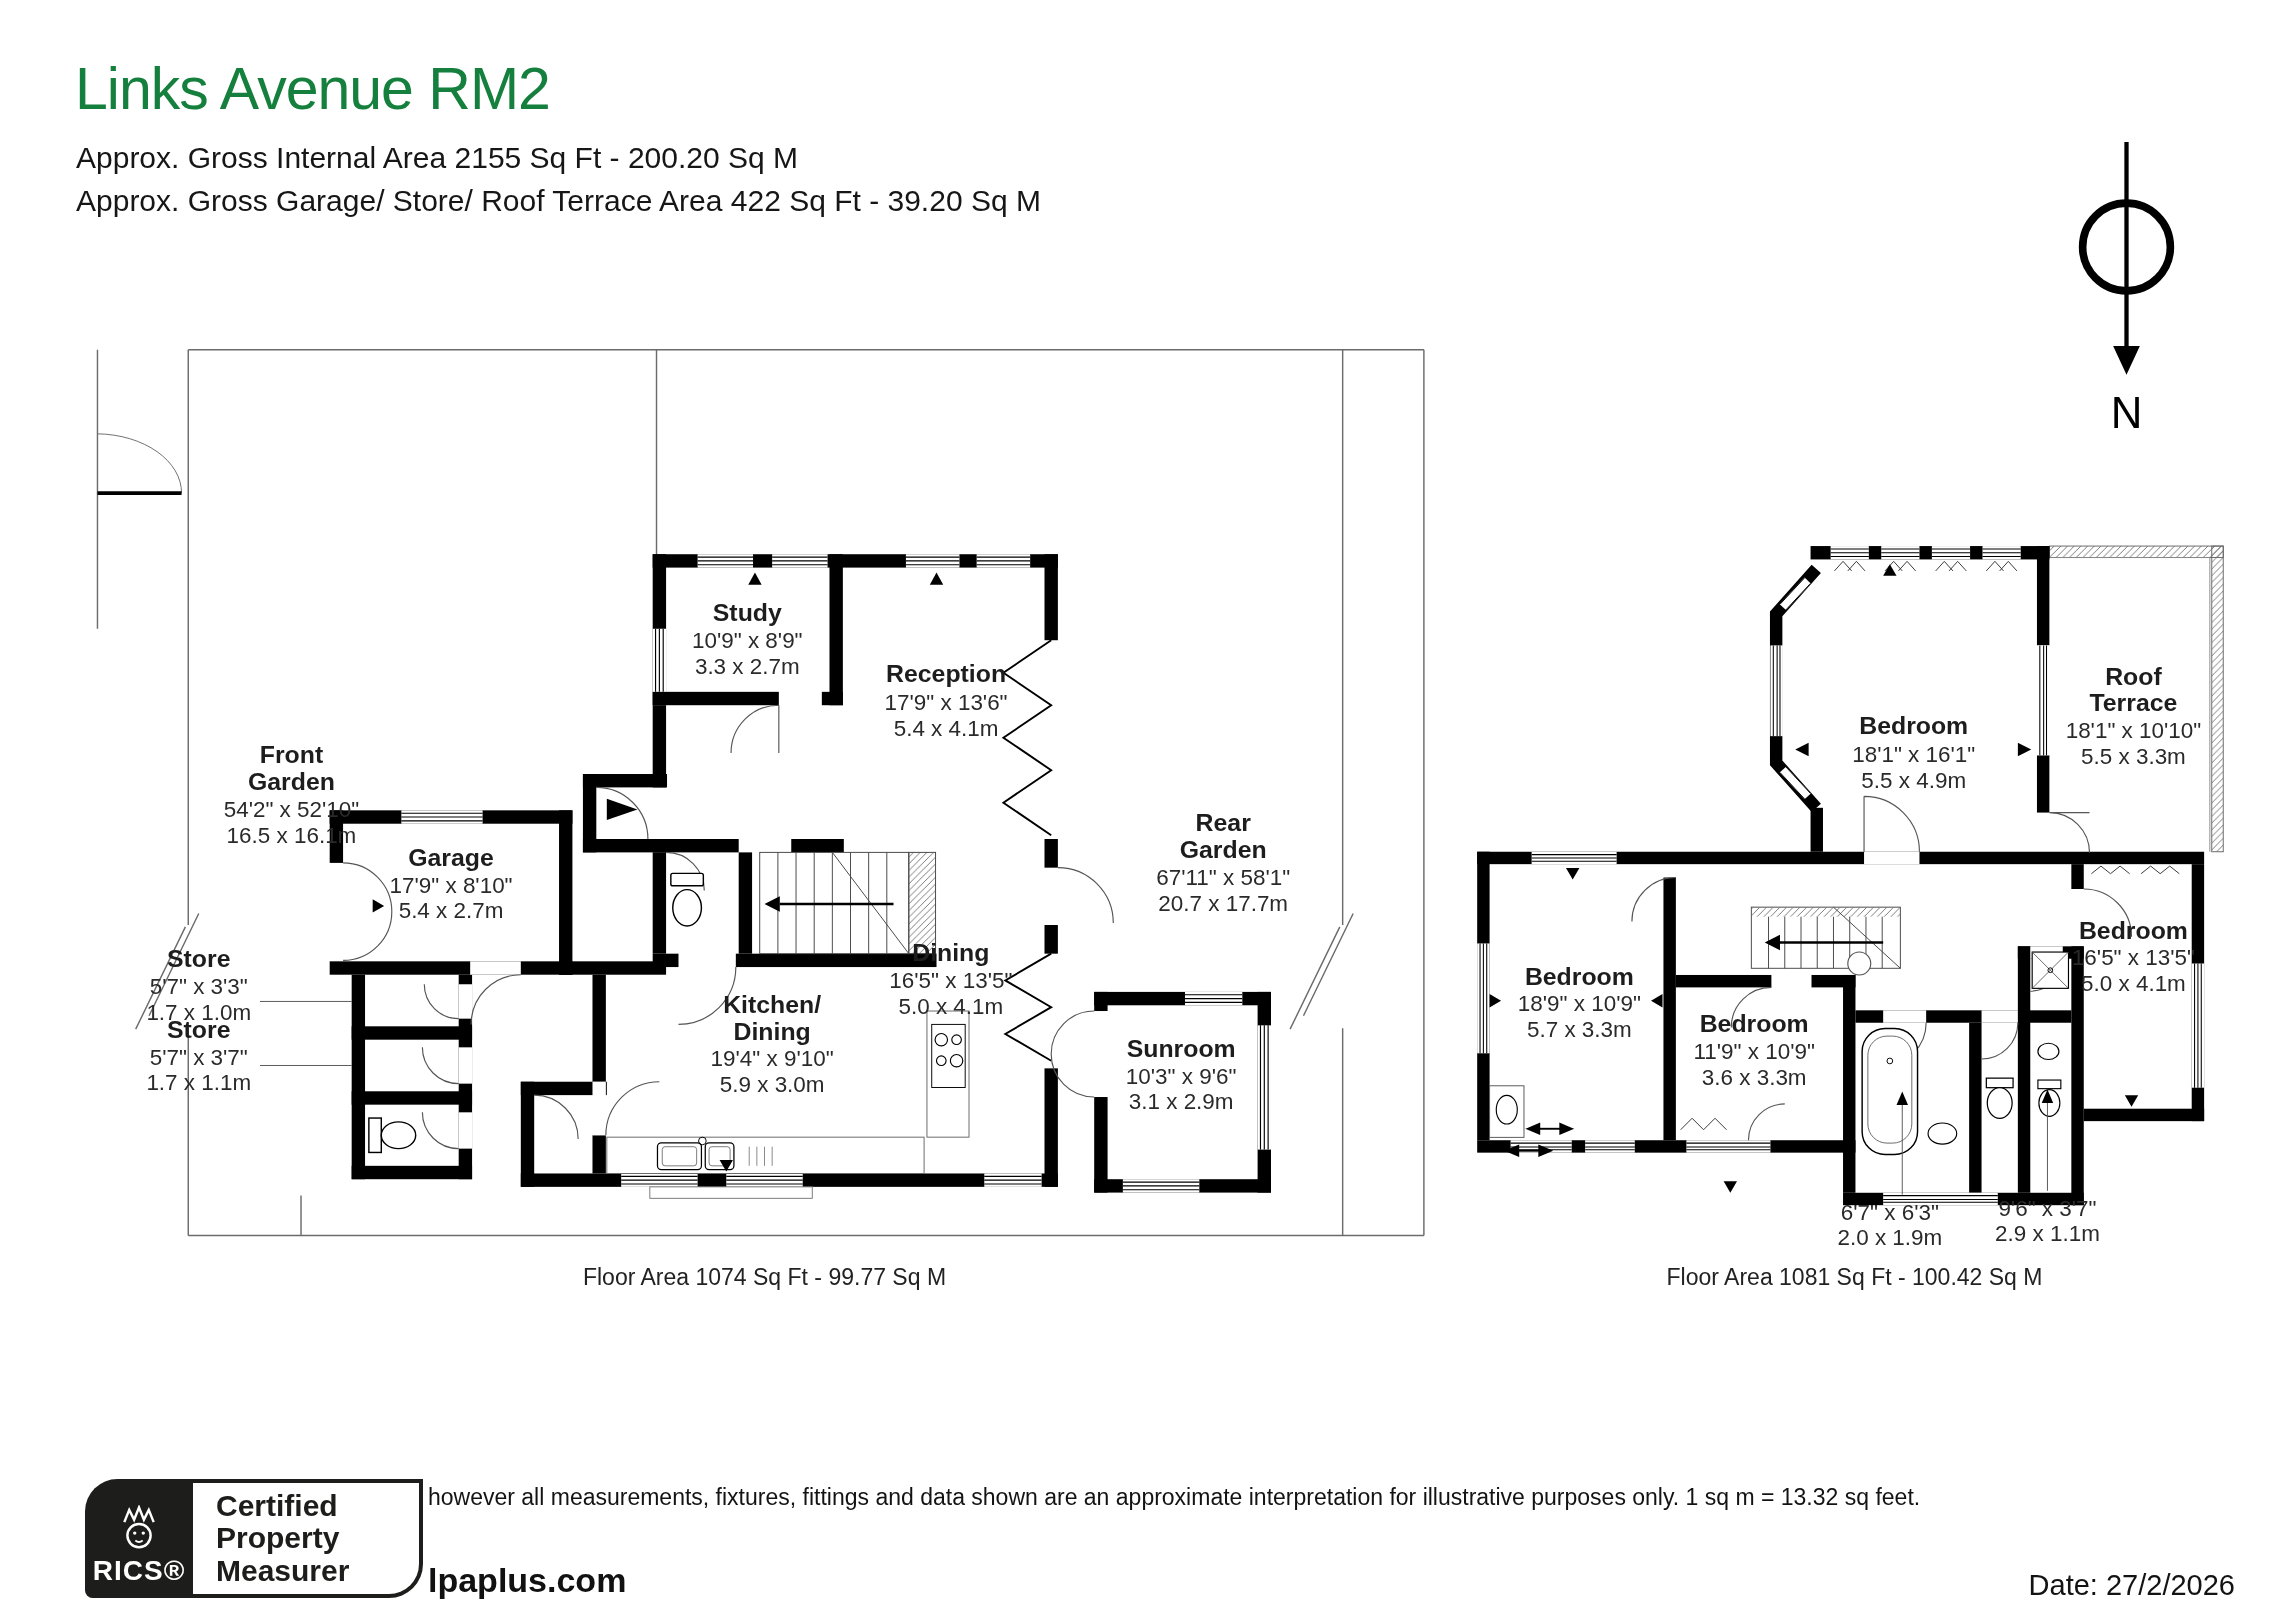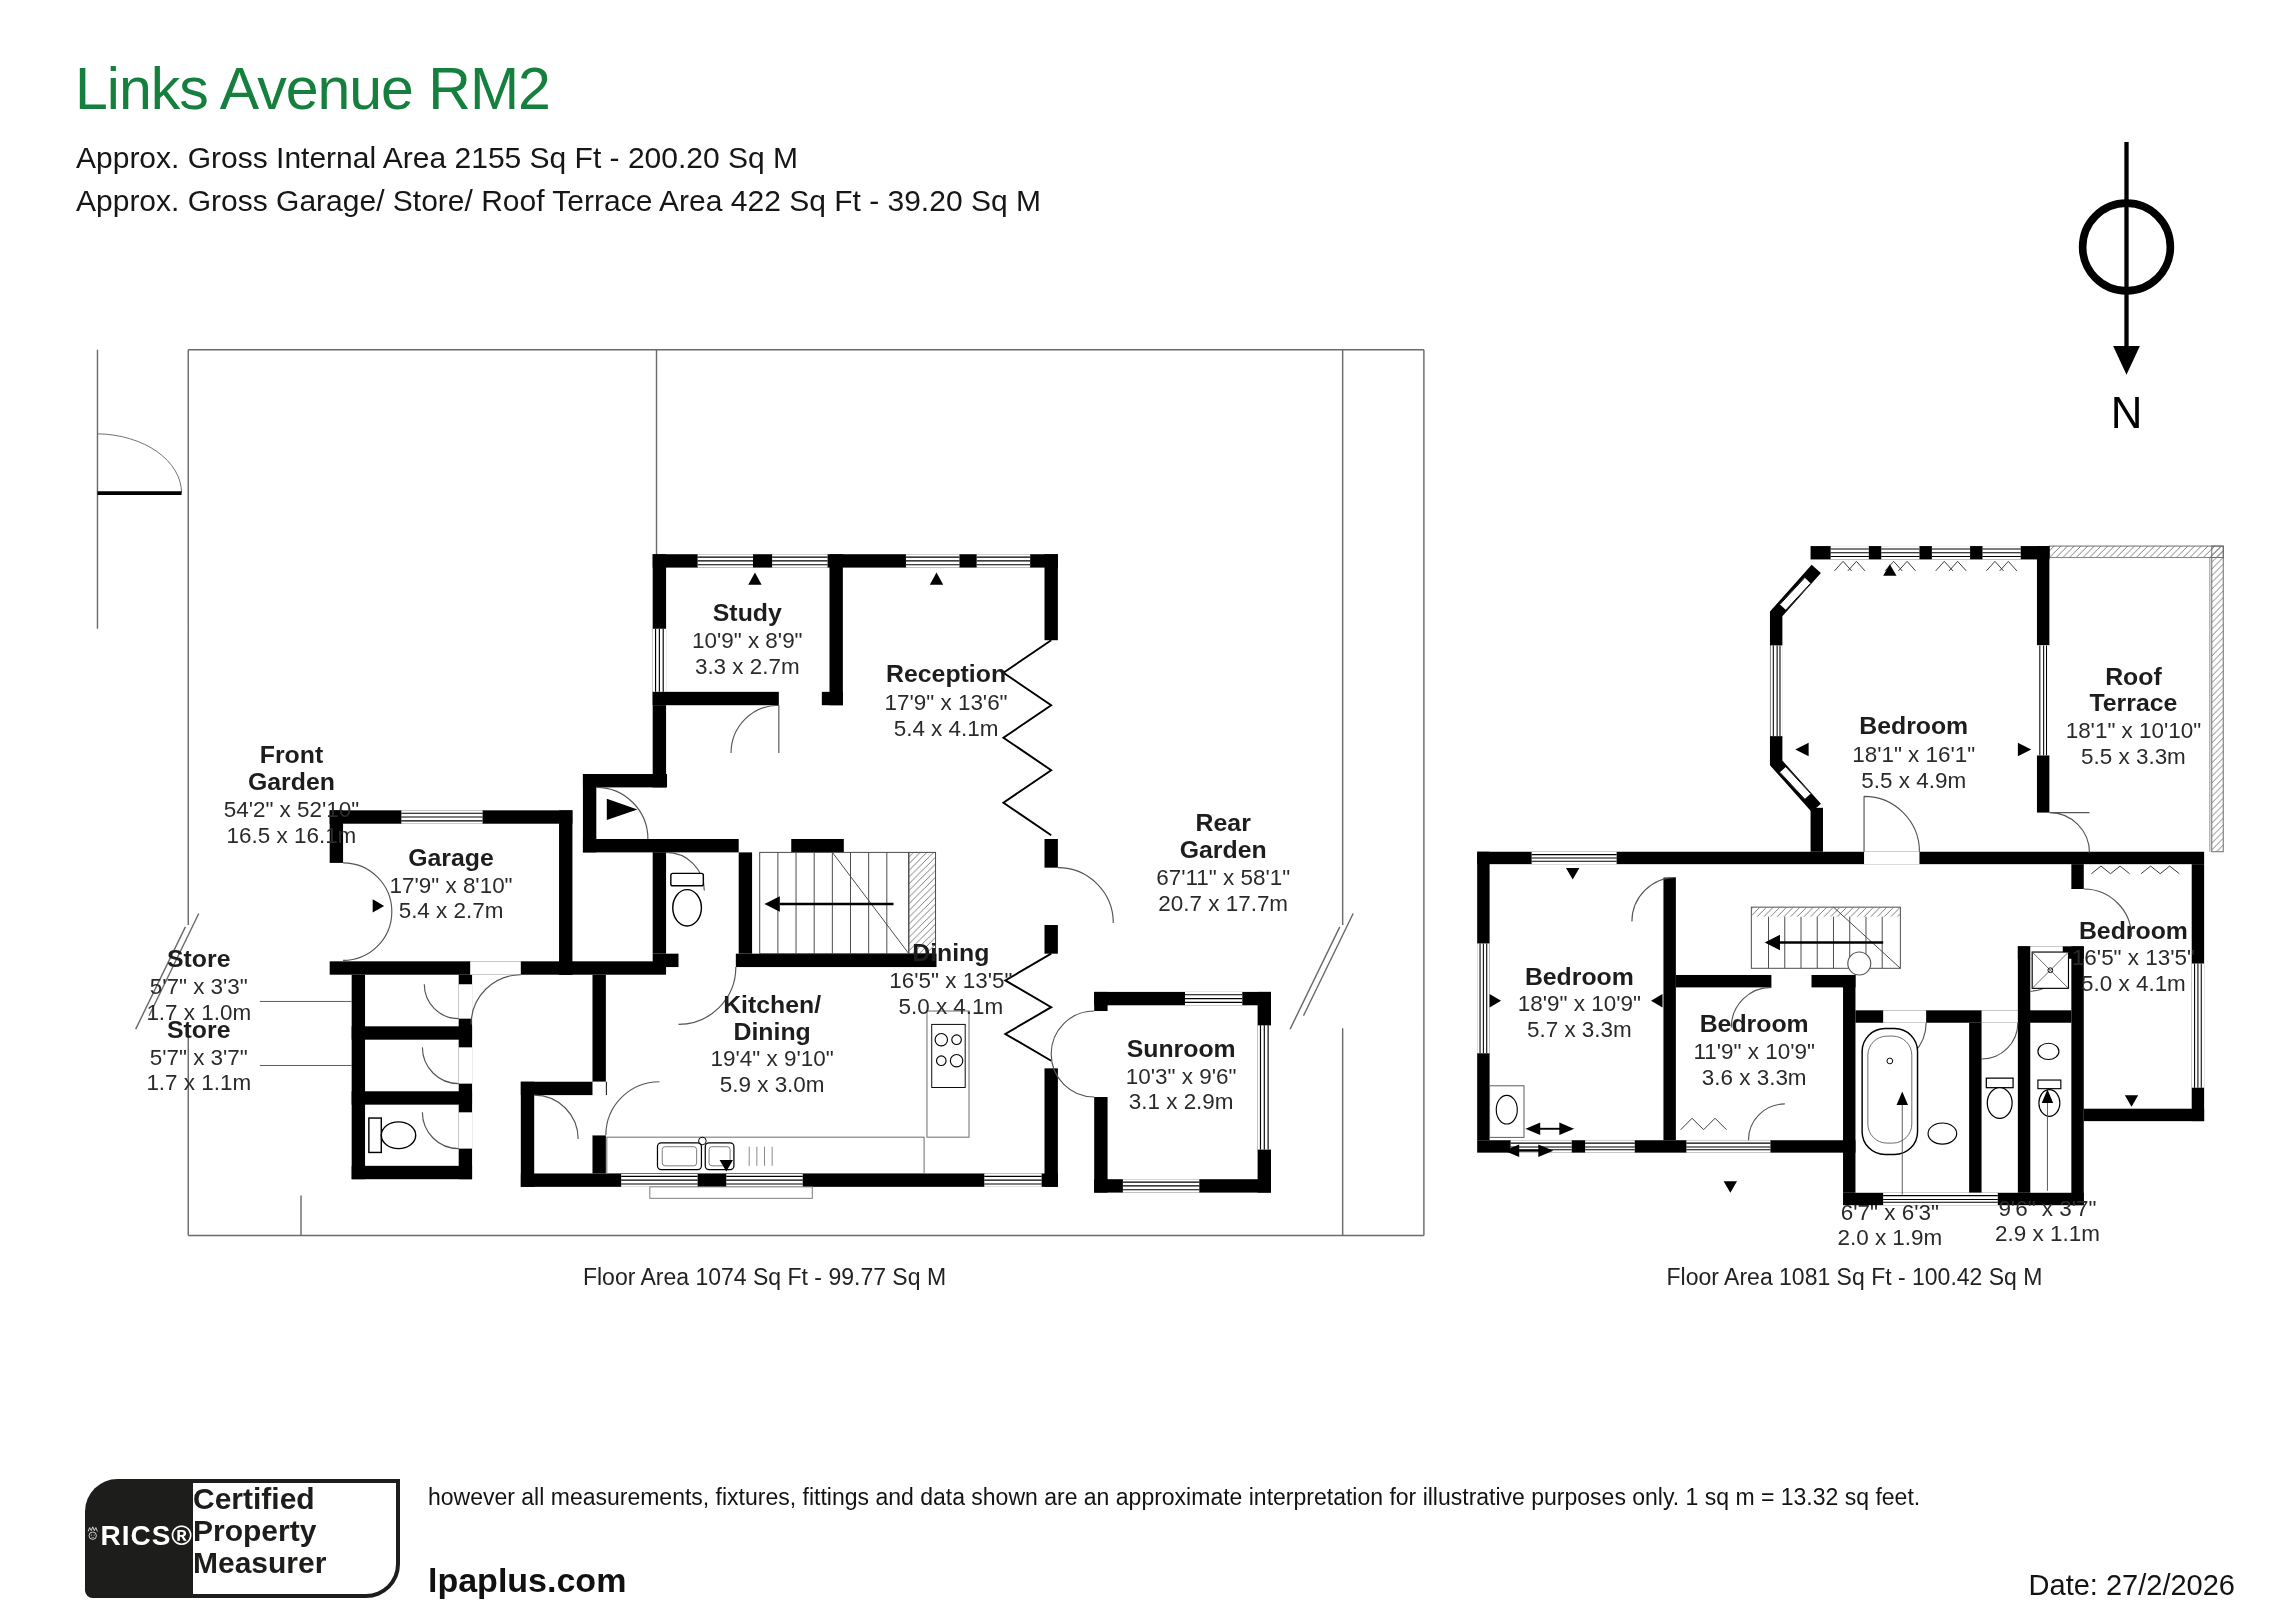--- a/index.html
+++ b/index.html
@@ -10,24 +10,24 @@
   .sub1{left:76px;top:141px;font-size:30px;color:#161616;}
   .sub2{left:76px;top:184px;font-size:30px;color:#161616;}
   .floor-caption{text-align:center;}
   .floor-caption .fc-title{font-size:32.5px;font-weight:700;color:#111;}
   .floor-caption .fc-area{font-size:23px;margin-top:7.6px;color:#222;}
   svg text{font-family:"Liberation Sans",sans-serif;}
   .rn{font-size:26px;font-weight:700;fill:#1d1d1d;text-anchor:middle;}
   .rd{font-size:23.5px;fill:#2a2a2a;text-anchor:middle;}
   .badge{left:85px;top:1479px;display:flex;height:119px;}
   .badge-black{width:108px;background:#1d1d1b;border-radius:32.5px 0 0 7.6px;display:flex;
-               flex-direction:row;align-items:center;justify-content:flex-end;padding-bottom:11.5px;}
+               flex-direction:column;align-items:center;justify-content:flex-end;padding-bottom:11.5px;}
   .badge-brand{color:#fff;font-weight:700;font-size:28px;letter-spacing:1px;margin-top:5.7px;}
   .badge-white{width:203px;border:4.8px solid #1d1d1b;border-left:none;border-radius:0 0 34px 0;
-               display:flex;flex-direction:column;justify-content:flex-start;
+               display:flex;flex-direction:column;justify-content:center;padding-left:23px;
                font-size:30px;font-weight:700;line-height:1.07;color:#1d1d1b;background:#fff;}
   .disclaimer{left:428px;top:1481px;font-size:23px;line-height:32px;color:#131313;width:1826px;}
   .website{left:428px;top:1549px;font-size:34px;font-weight:700;color:#111;margin-top:12px;}
   .datetxt{right:59px;top:1569px;font-size:29px;color:#131313;}
 </style>
 </head>
 <body>
 
 <div class="page">
 

